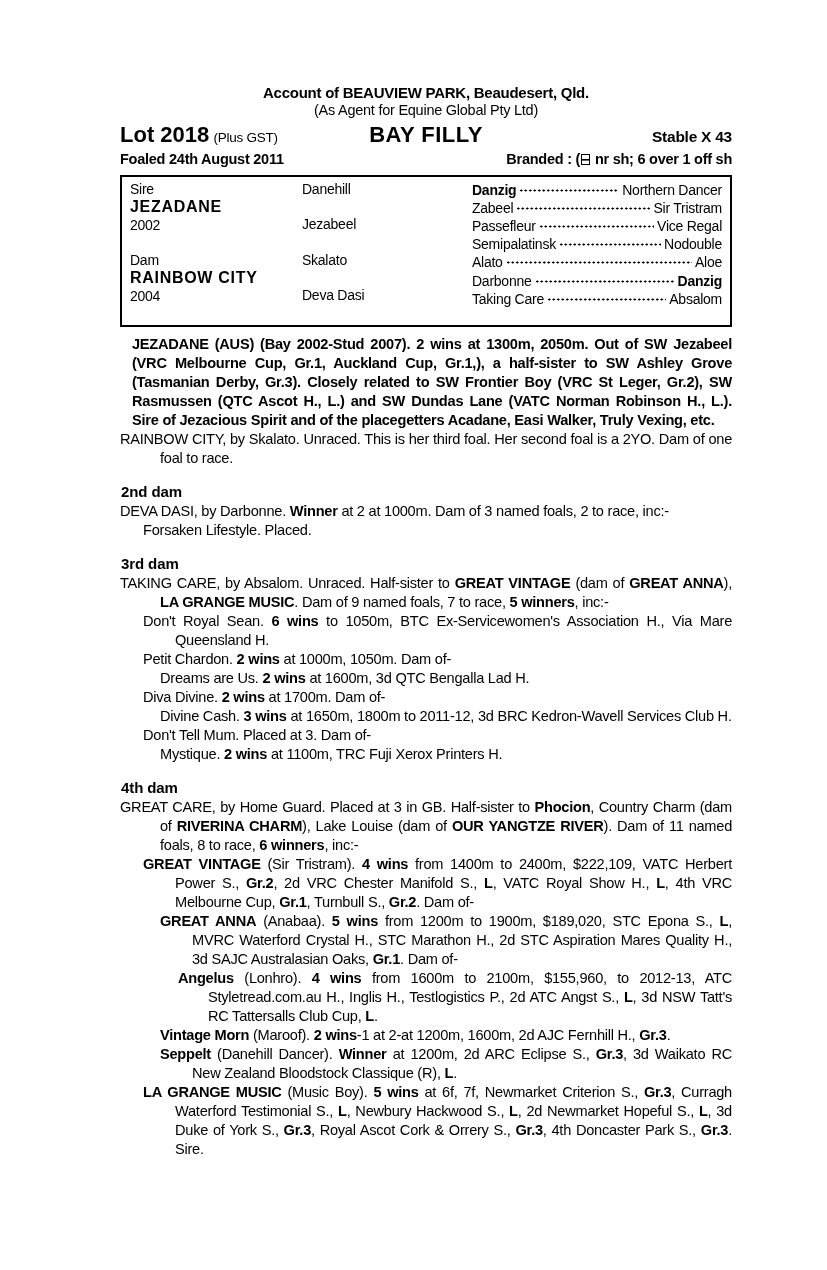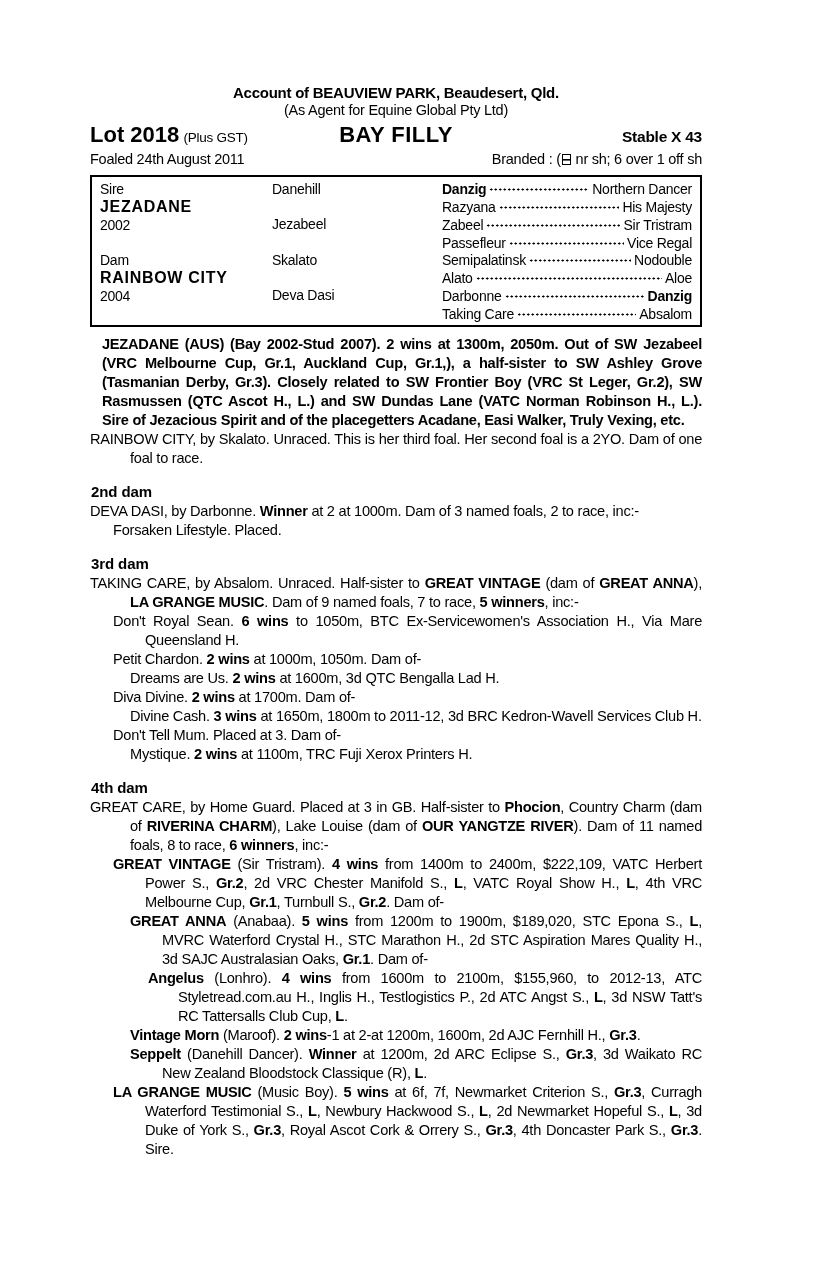--- a/index.html
+++ b/index.html
@@ -4,35 +4,35 @@
 <style>
   * { box-sizing: border-box; margin: 0; padding: 0; }
   html, body { background: #ffffff; }
   body {
     width: 827px; height: 1270px;
     position: relative;
     font-family: "Liberation Sans", "DejaVu Sans", sans-serif;
     color: #000;
     letter-spacing: -0.25px;
   }
-  .page { position: absolute; left: 90px; top: 84px; width: 612px; }
+  .page { position: absolute; left: 120px; top: 84px; width: 612px; }
 
   
   .acct { text-align: center; font-weight: bold; font-size: 15px; }
   .agent { text-align: center; font-size: 14.5px; margin-top: 1px; }
   .lotline {
     display: grid; grid-template-columns: 1fr auto 1fr;
     align-items: baseline; margin-top: 4px;
   }
   .lot-left { white-space: nowrap; }
   .lot-num { font-weight: bold; font-size: 22px; letter-spacing: 0; }
   .gst { font-size: 13.5px; }
   .sex-title { font-weight: bold; font-size: 22px; letter-spacing: 0.5px; text-align: center; }
   .stable { font-weight: bold; font-size: 15.5px; text-align: right; }
-  .foalline { display: flex; justify-content: space-between; align-items: flex-end; font-size: 14.5px; margin-top: 3px; }
+  .foalline { display: flex; justify-content: space-between; align-items: flex-end; font-size: 14.5px; margin-top: 3px; font-weight: bold; }
   .brand-box {
     display: inline-block; width: 9px; height: 11px;
     border: 1.6px solid #000; vertical-align: -1px; margin: 0 1px;
     background-image: linear-gradient(#000, #000);
     background-size: 100% 1.6px; background-position: center; background-repeat: no-repeat;
   }
 
   
   .ped {
     border: 2px solid #000; margin-top: 8px;
@@ -116,27 +116,20 @@
     <div class="ped-col ped-c3">
       <div class="ped-row">
           <span class="g3">
         <span class="b">Danzig</span>
             <span class="leader"></span>
             <span>Northern Dancer</span>
           </span>
         </div>
       <div class="ped-row">
           <span class="g3">
-        <span>Razyana</span>
-            <span class="leader"></span>
-            <span>His Majesty</span>
-          </span>
-        </div>
-      <div class="ped-row">
-          <span class="g3">
         <span>Zabeel</span>
             <span class="leader"></span>
             <span>Sir Tristram</span>
           </span>
         </div>
       <div class="ped-row">
           <span class="g3">
         <span>Passefleur</span>
             <span class="leader"></span>
             <span>Vice Regal</span>

